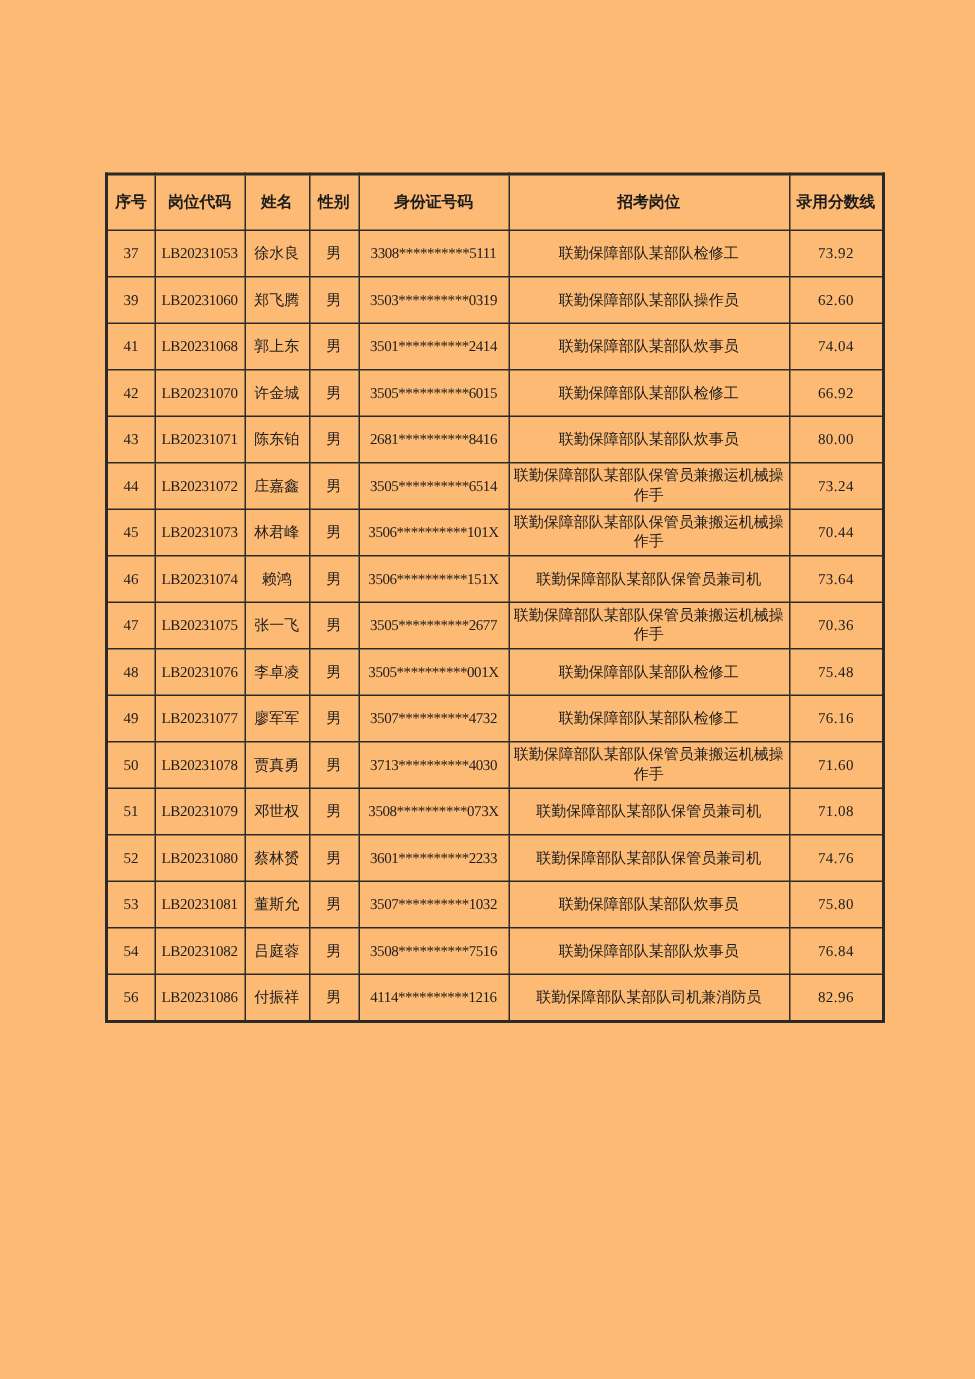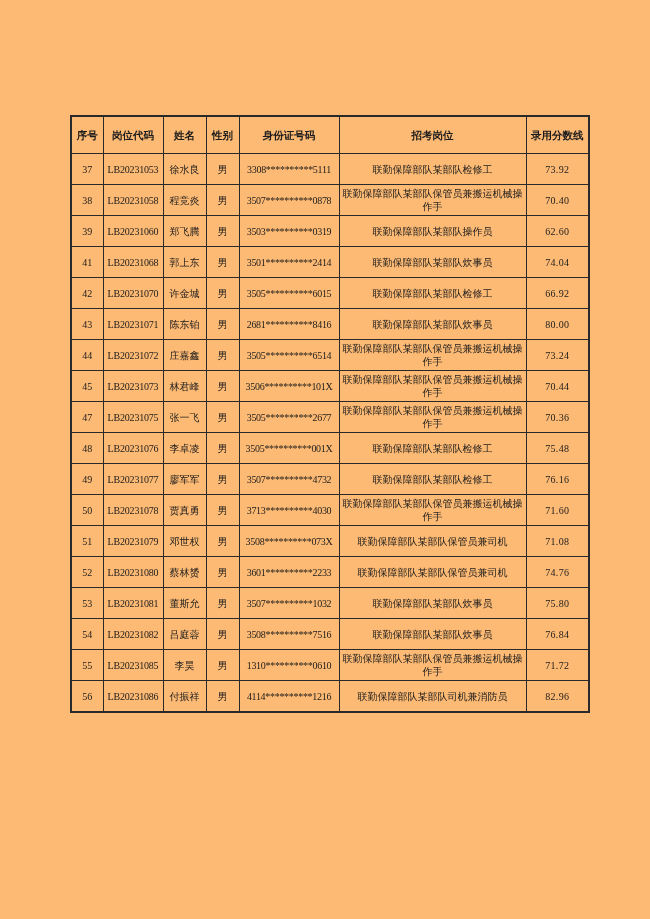--- a/index.html
+++ b/index.html
@@ -90,29 +90,20 @@
         <tr>
           <td class="col0">37</td>
           <td class="col1">LB20231053</td>
           <td class="col2">徐水良</td>
           <td class="col3">男</td>
           <td class="col4">3308**********5111</td>
           <td class="col5">联勤保障部队某部队检修工</td>
           <td class="col6">73.92</td>
         </tr>
         <tr>
-          <td class="col0">38</td>
-          <td class="col1">LB20231058</td>
-          <td class="col2">程竞炎</td>
-          <td class="col3">男</td>
-          <td class="col4">3507**********0878</td>
-          <td class="col5">联勤保障部队某部队保管员兼搬运机械操作手</td>
-          <td class="col6">70.40</td>
-        </tr>
-        <tr>
           <td class="col0">39</td>
           <td class="col1">LB20231060</td>
           <td class="col2">郑飞腾</td>
           <td class="col3">男</td>
           <td class="col4">3503**********0319</td>
           <td class="col5">联勤保障部队某部队操作员</td>
           <td class="col6">62.60</td>
         </tr>
         <tr>
           <td class="col0">41</td>
@@ -153,20 +144,29 @@
         <tr>
           <td class="col0">45</td>
           <td class="col1">LB20231073</td>
           <td class="col2">林君峰</td>
           <td class="col3">男</td>
           <td class="col4">3506**********101X</td>
           <td class="col5">联勤保障部队某部队保管员兼搬运机械操作手</td>
           <td class="col6">70.44</td>
         </tr>
         <tr>
+          <td class="col0">46</td>
+          <td class="col1">LB20231074</td>
+          <td class="col2">赖鸿</td>
+          <td class="col3">男</td>
+          <td class="col4">3506**********151X</td>
+          <td class="col5">联勤保障部队某部队保管员兼司机</td>
+          <td class="col6">73.64</td>
+        </tr>
+        <tr>
           <td class="col0">47</td>
           <td class="col1">LB20231075</td>
           <td class="col2">张一飞</td>
           <td class="col3">男</td>
           <td class="col4">3505**********2677</td>
           <td class="col5">联勤保障部队某部队保管员兼搬运机械操作手</td>
           <td class="col6">70.36</td>
         </tr>
         <tr>
           <td class="col0">48</td>
@@ -223,29 +223,20 @@
           <td class="col6">75.80</td>
         </tr>
         <tr>
           <td class="col0">54</td>
           <td class="col1">LB20231082</td>
           <td class="col2">吕庭蓉</td>
           <td class="col3">男</td>
           <td class="col4">3508**********7516</td>
           <td class="col5">联勤保障部队某部队炊事员</td>
           <td class="col6">76.84</td>
-        </tr>
-        <tr>
-          <td class="col0">55</td>
-          <td class="col1">LB20231085</td>
-          <td class="col2">李昊</td>
-          <td class="col3">男</td>
-          <td class="col4">1310**********0610</td>
-          <td class="col5">联勤保障部队某部队保管员兼搬运机械操作手</td>
-          <td class="col6">71.72</td>
         </tr>
         <tr>
           <td class="col0">56</td>
           <td class="col1">LB20231086</td>
           <td class="col2">付振祥</td>
           <td class="col3">男</td>
           <td class="col4">4114**********1216</td>
           <td class="col5">联勤保障部队某部队司机兼消防员</td>
           <td class="col6">82.96</td>
         </tr>

